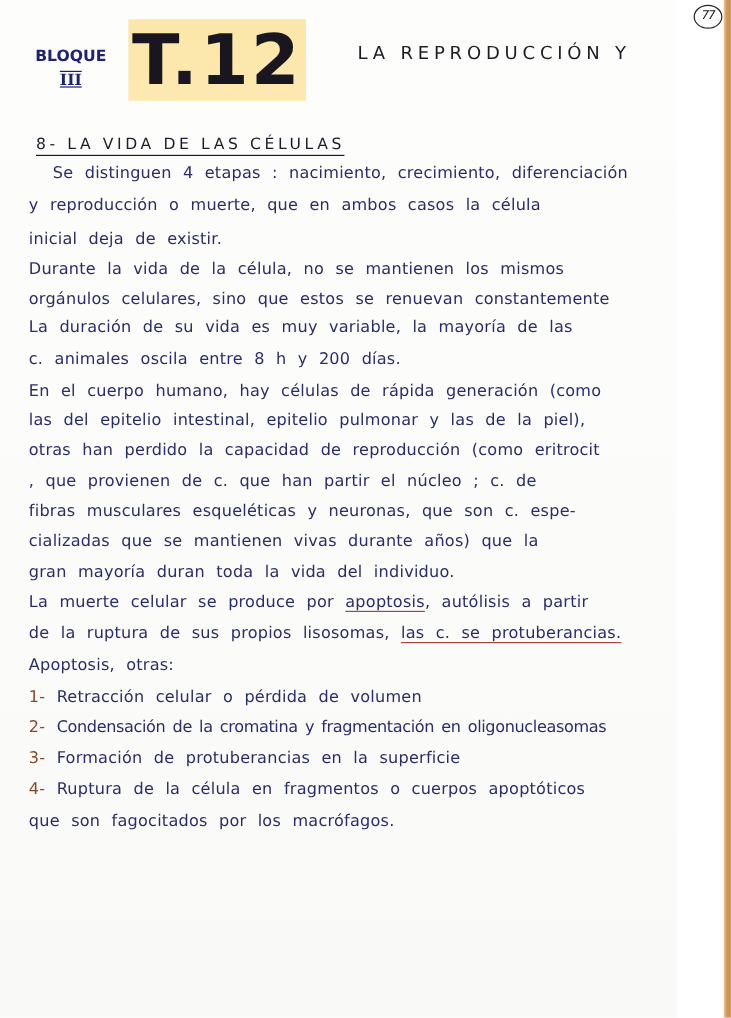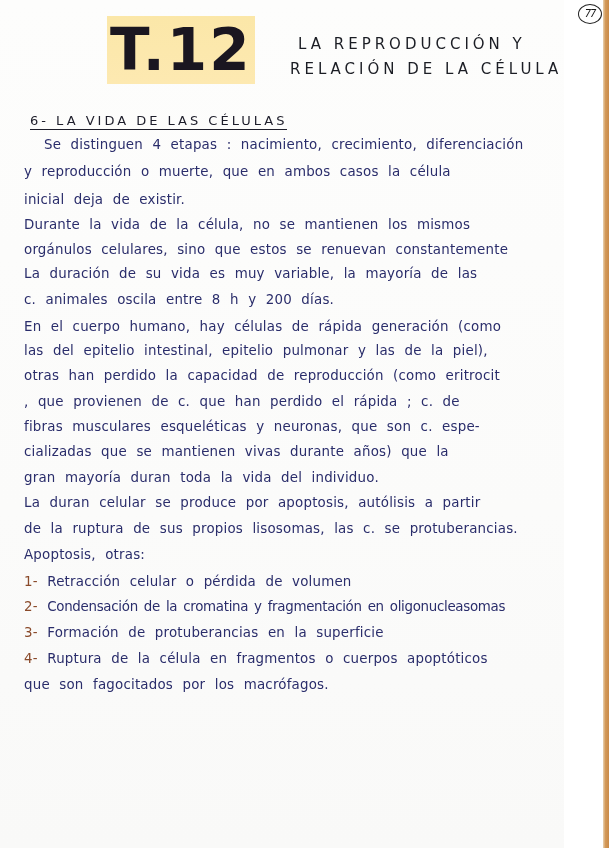--- a/index.html
+++ b/index.html
@@ -108,61 +108,65 @@
       position: absolute;
       left: 0;
       white-space: nowrap;
       line-height: 22px;
       height: 22px;
       word-spacing: 5px;
       letter-spacing: 0.2px;
     }
     .ln.indent { left: 20px; }
     .ln .ul-red {
+      text-decoration: underline;
       text-decoration-color: #a8463c;
       text-underline-offset: 3px;
     }
     .ln .num { color: #8a4a2a; }
   </style>
 </head>
 <body>
 
 <div class="page">
 
   <div class="page-number">77</div>
 
+  <div class="bloque">
+    <span>BLOQUE</span>
+    <span class="roman">III</span>
+  </div>
 
   <div class="topic">
     <span class="hl">T.12</span>
   </div>
 
   <div class="title">
     <span class="line">LA REPRODUCCIÓN Y</span>
-    <span class="line">RELACIÓN DE LA CÉLULA</span>
   </div>
 
-  <div class="section-head">6- LA VIDA DE LAS CÉLULAS</div>
+  <div class="section-head">8- LA VIDA DE LAS CÉLULAS</div>
 
   <div class="body-text">
     <div class="ln indent" style="top:0px">Se distinguen 4 etapas : nacimiento, crecimiento, diferenciación</div>
     <div class="ln" style="top:27px">y reproducción o muerte, que en ambos casos la célula</div>
     <div class="ln" style="top:55px">inicial deja de existir.</div>
     <div class="ln" style="top:80px">Durante la vida de la célula, no se mantienen los mismos</div>
     <div class="ln" style="top:105px">orgánulos celulares, sino que estos se renuevan constantemente</div>
     <div class="ln" style="top:129px">La duración de su vida es muy variable, la mayoría de las</div>
     <div class="ln" style="top:155px">c. animales oscila entre 8 h y 200 días.</div>
     <div class="ln" style="top:182px">En el cuerpo humano, hay células de rápida generación (como</div>
     <div class="ln" style="top:206px">las del epitelio intestinal, epitelio pulmonar y las de la piel),</div>
     <div class="ln" style="top:231px">otras han perdido la capacidad de reproducción (como eritrocit</div>
-    <div class="ln" style="top:257px">, que provienen de c. que han perdido el rápida ; c. de</div>
+    <div class="ln" style="top:257px">, que provienen de c. que han partir el núcleo ; c. de</div>
     <div class="ln" style="top:282px">fibras musculares esqueléticas y neuronas, que son c. espe-</div>
     <div class="ln" style="top:307px">cializadas que se mantienen vivas durante años) que la</div>
     <div class="ln" style="top:333px">gran mayoría duran toda la vida del individuo.</div>
     <div class="ln" style="top:358px">
-      <span>La duran celular se produce por</span>
+      <span>La muerte celular se produce por</span>
       <span class="ul-red">apoptosis</span><span>, autólisis a partir</span>
     </div>
     <div class="ln" style="top:384px">
       <span>de la ruptura de sus propios lisosomas,</span>
       <span class="ul-red">las c. se protuberancias.</span>
     </div>
     <div class="ln" style="top:410px">Apoptosis, otras:</div>
 
     <div class="ln" style="top:437px">
       <span class="num">1-</span>

